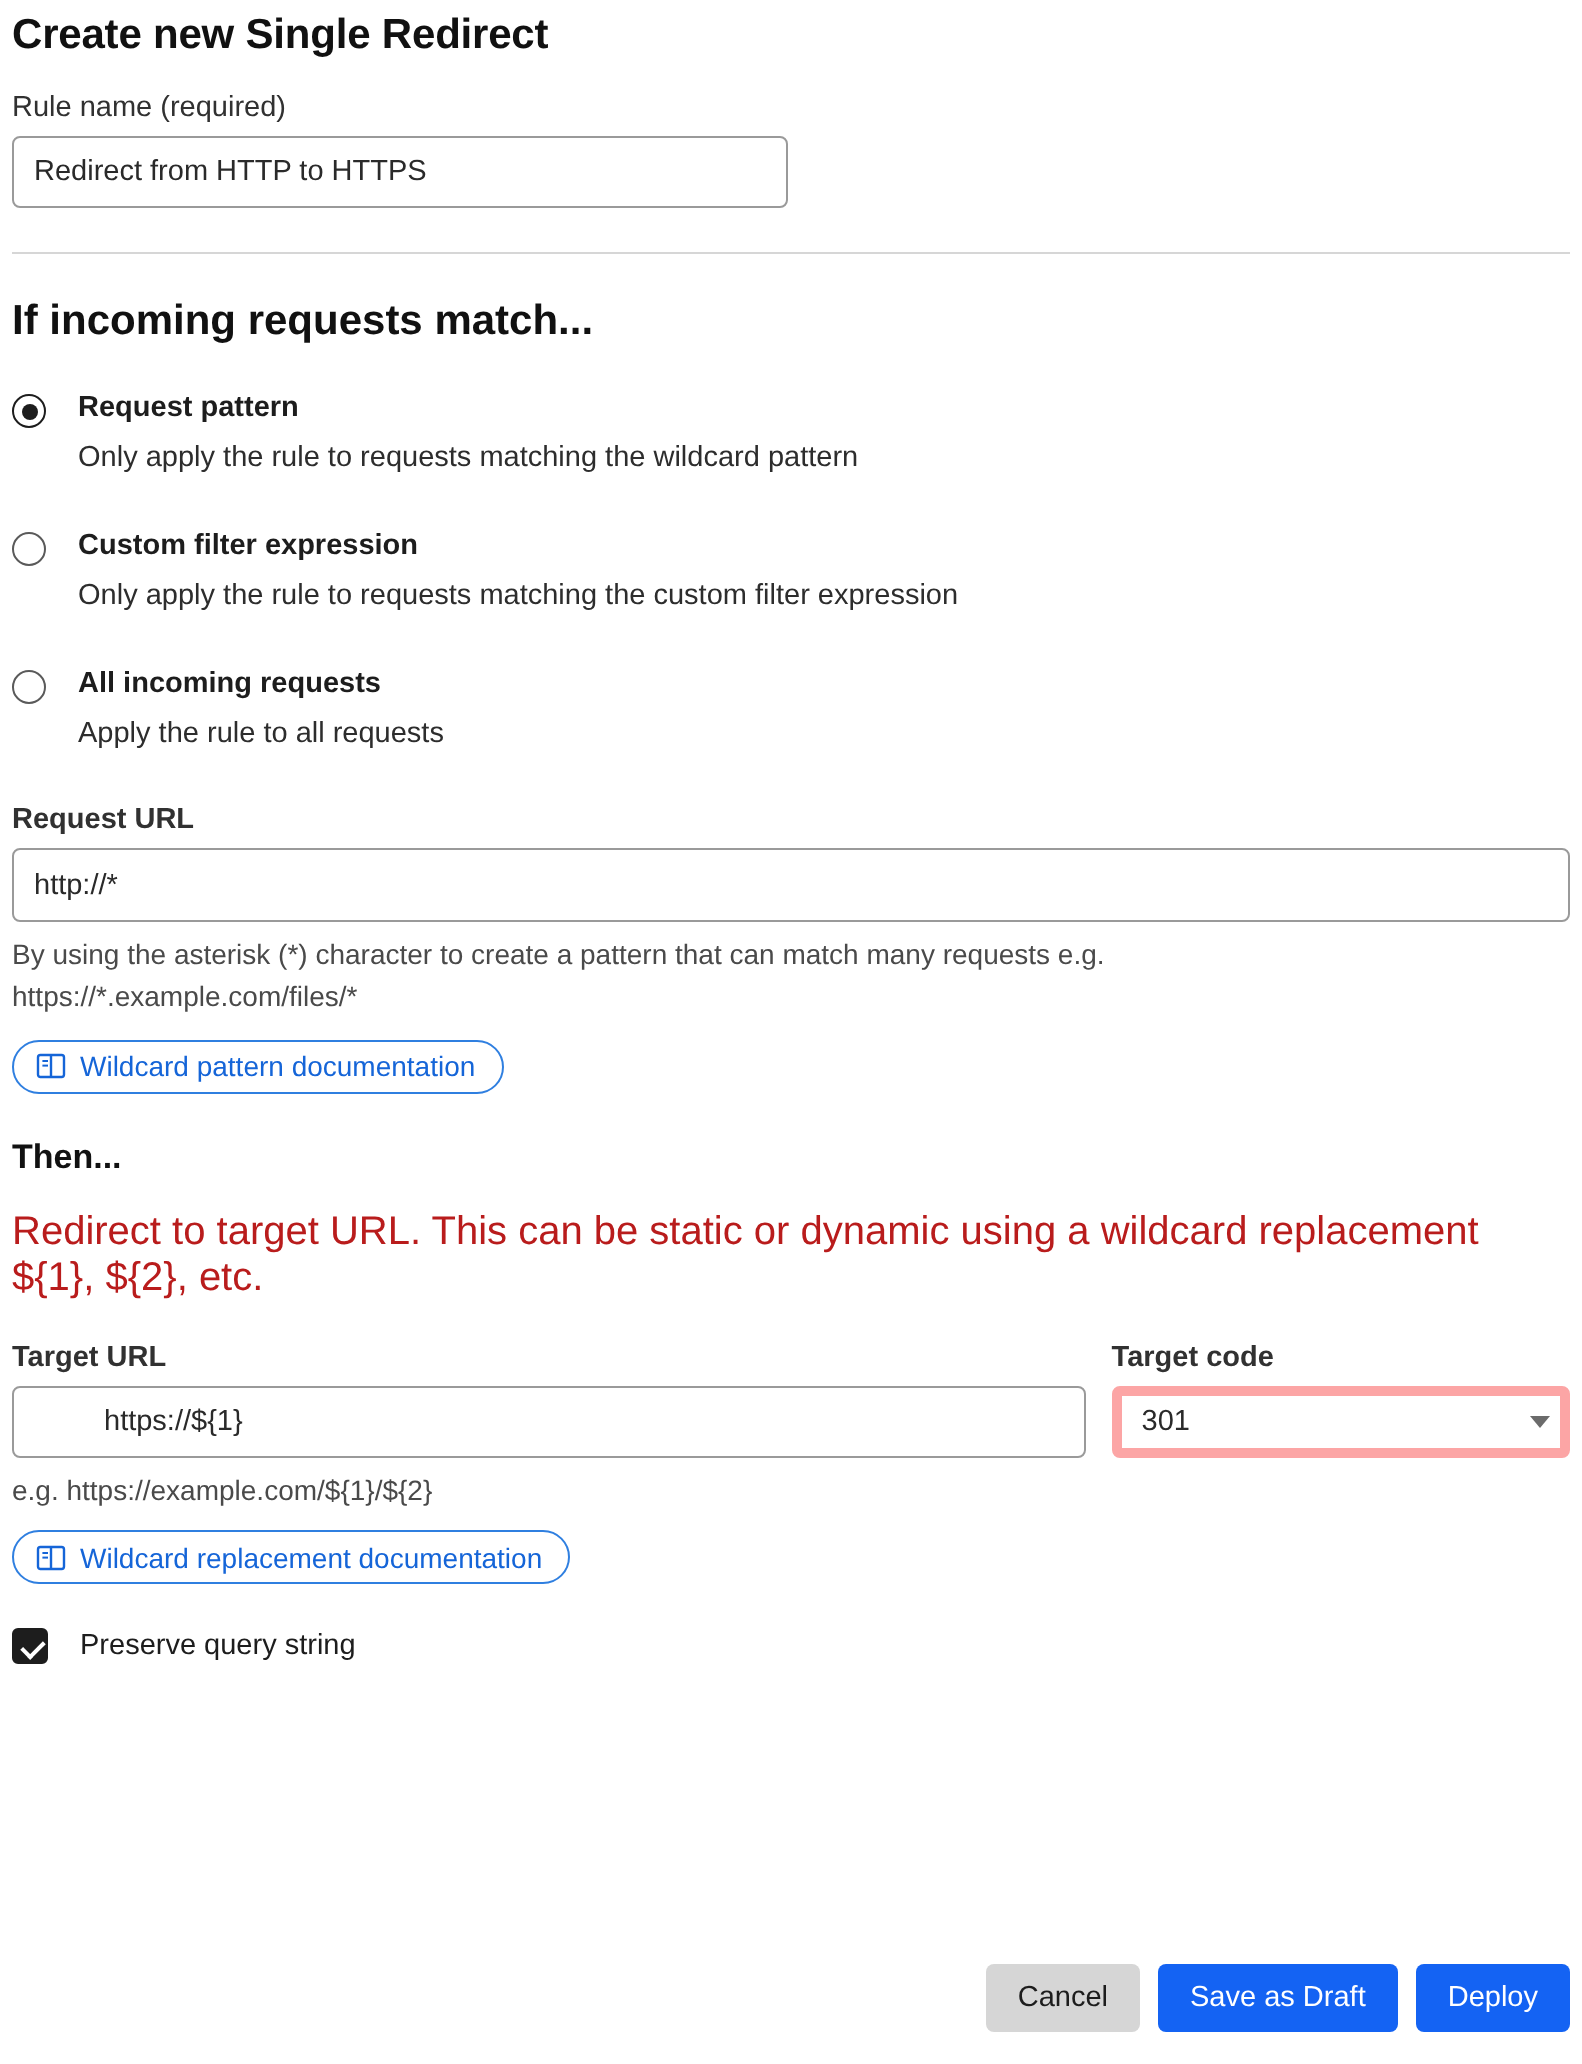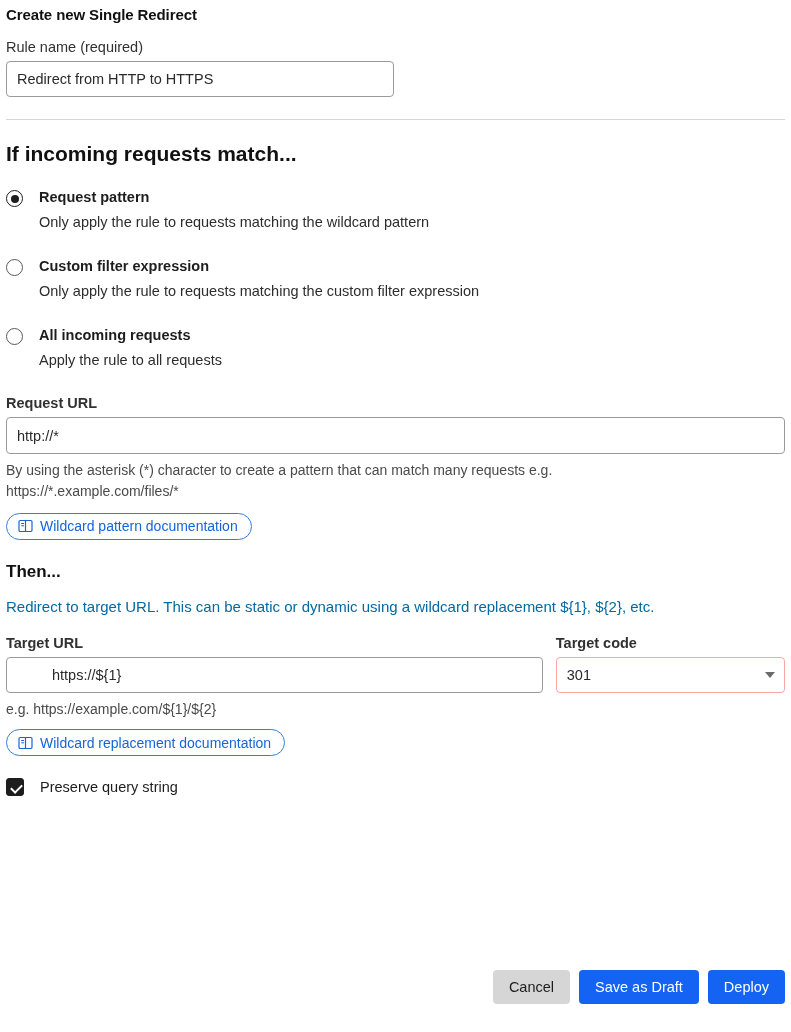--- a/index.html
+++ b/index.html
@@ -13,21 +13,21 @@
     color: #1d1d1d;
   }
   .page {
     position: relative;
     width: 791px;
     height: 1032px;
     padding: 0 6px;
     overflow: hidden;
   }
   .title {
-    font-size: 15px;
+    font-size: 21px;
     font-weight: bold;
     color: #111;
     margin: 6px 0 15px 0;
     letter-spacing: -0.1px;
   }
   .field-label {
     font-size: 14.5px;
     color: #313131;
     margin-top: 16px;
     margin-bottom: 6px;
@@ -121,37 +121,37 @@
     white-space: nowrap;
   }
   .doc-icon { display: inline-block; line-height: 0; }
   .then-title {
     font-size: 17px;
     font-weight: bold;
     color: #111;
     margin-top: 22px;
   }
   .then-desc {
-    font-size: 15px;
-    color: #0369a1;
+    font-size: 20px;
+    color: #b91c1c;
     margin-top: 16px;
   }
   .row-2col {
     display: flex;
     gap: 13px;
     margin-top: 4px;
   }
   .col-target { width: 541px; }
   .col-status { width: 231px; }
   .target-url-input { width: 100%; padding-left: 45px; }
   .select-wrap { position: relative; width: 100%; }
   .select-box {
     width: 100%;
     height: 36px;
-    border: 1px solid #fca5a5;
+    border: 5px solid #fca5a5;
     border-radius: 4px;
     background: #fff;
     font-size: 14.5px;
     color: #2a2a2a;
     padding: 0 28px 0 10px;
     display: flex;
     align-items: center;
   }
   .select-caret {
     position: absolute;
@@ -188,21 +188,21 @@
     width: 5px;
     height: 9px;
     border: solid #fff;
     border-width: 0 2px 2px 0;
     transform: rotate(45deg);
   }
   .checkbox-label { font-size: 14.5px; color: #1d1d1d; }
   .button-bar {
     position: absolute;
     right: 6px;
-    bottom: 28px;
+    bottom: 16px;
     display: flex;
     gap: 9px;
   }
   .btn {
     height: 34px;
     border-radius: 4px;
     font-size: 14.5px;
     padding: 0 16px;
     border: none;
     cursor: pointer;

